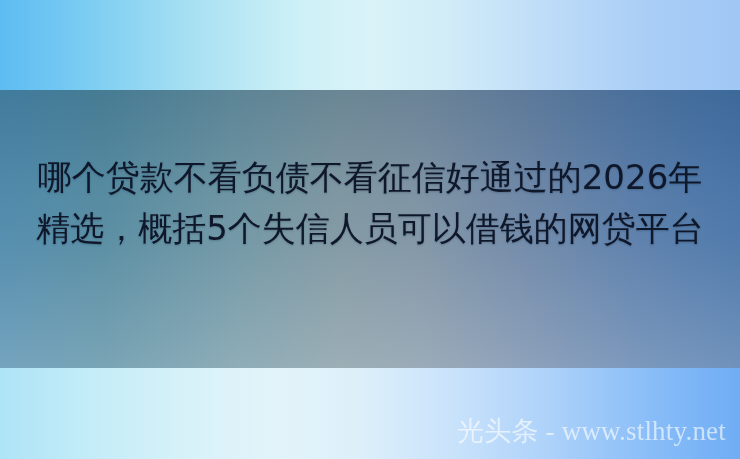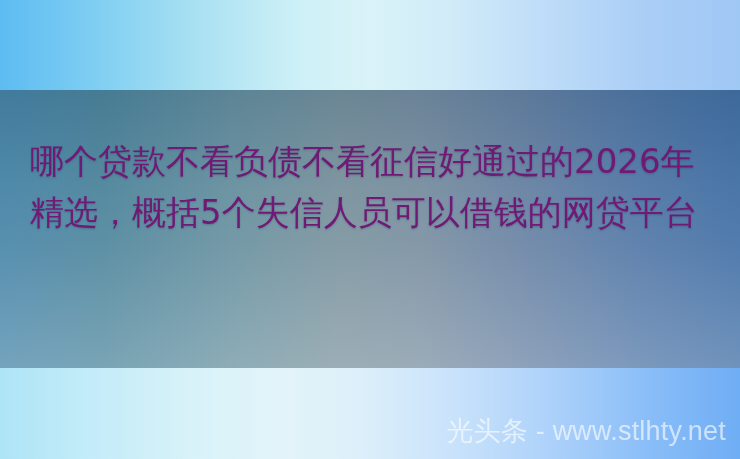--- a/index.html
+++ b/index.html
@@ -92,43 +92,44 @@
         #cbe4fb 60%,
         #aed2fa 74%,
         #89bdf8 88%,
         #6fadf4 100%);
   }
 
   
   .headline {
     position: absolute;
     left: 30px;
-    top: 136px;
+    top: 152px;
     width: 680px;
-    color: #701a75;
+    text-align: center;
+    color: #0f172a;
     font-size: 34px;
     line-height: 51px;
     letter-spacing: 0px;
     font-weight: 400;
     font-family: "DejaVu Sans", "Liberation Sans", sans-serif;
     text-shadow: 0 1px 2px rgba(20,50,75,0.28);
     white-space: pre-wrap;
   }
 
   
   .watermark {
     position: absolute;
     left: 0;
     top: 414px;
     width: 726px;
     text-align: right;
     font-size: 27px;
     line-height: 34px;
     color: rgba(255, 255, 255, 0.62);
-    font-family: Liberation Sans, sans-serif;
+    font-family: Liberation Serif, serif;
     font-weight: 400;
     letter-spacing: 0.2px;
     white-space: nowrap;
   }
 </style>
 </head>
 <body>
 
 <div class="poster">
 

